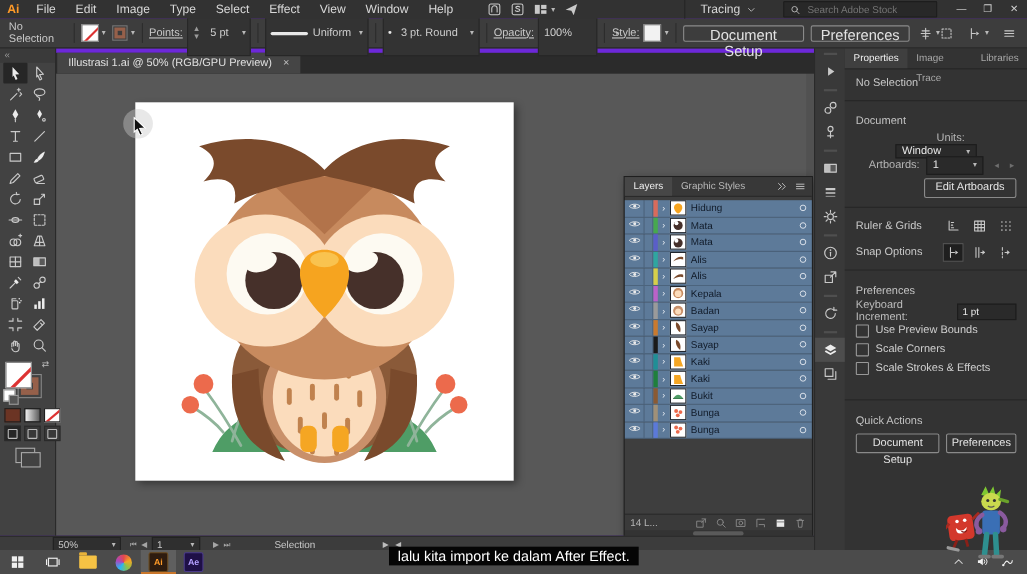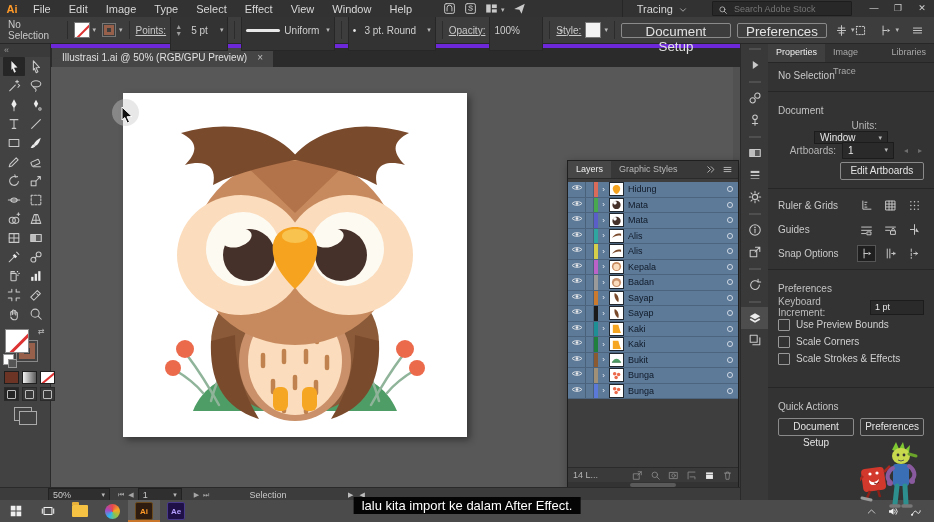--- a/index.html
+++ b/index.html
@@ -1070,44 +1070,20 @@
                 <circle cx="12.5" cy="8" r=".9"></circle>
                 <circle cx="3.5" cy="12.5" r=".9"></circle>
                 <circle cx="8" cy="12.5" r=".9"></circle>
                 <circle cx="12.5" cy="12.5" r=".9"></circle>
               </g>
             </svg>
           </span>
         </span>
     </div>
     <div class="pp-row" style="height:20px;margin-top:4px;">
-      <span style="flex:1;">Guides</span>
-      <span id="gd-icons" style="display:flex;gap:5px;">
-          <span class="pp-iconbtn">
-            <svg class="ic " width="13" height="13" viewBox="0 0 16 16">
-              <path d="M2 5h12M2 9h12M2 13h5" class="s"></path>
-              <rect x="9" y="11" width="4.5" height="3.5" class="s"></rect>
-            </svg>
-          </span>
-          <span class="pp-iconbtn">
-            <svg class="ic " width="13" height="13" viewBox="0 0 16 16">
-              <path d="M2 5h12M2 9h5" class="s"></path>
-              <rect x="8.5" y="9.5" width="5.5" height="4.5" class="s"></rect>
-              <path d="M9.8 9.5V8a1.4 1.4 0 0 1 2.8 0v1.5" class="s"></path>
-            </svg>
-          </span>
-          <span class="pp-iconbtn">
-            <svg class="ic " width="13" height="13" viewBox="0 0 16 16">
-              <path d="M8 2v12M3 8h4" class="s"></path>
-              <path d="M10 6l3.5 5.5-4.5-1z" fill="#c9c9c9"></path>
-            </svg>
-          </span>
-        </span>
-    </div>
-    <div class="pp-row" style="height:20px;margin-top:4px;">
       <span style="flex:1;">Snap Options</span>
       <span id="sn-icons" style="display:flex;gap:5px;">
           <span class="pp-iconbtn active">
             <svg class="ic " width="13" height="13" viewBox="0 0 16 16">
               <path d="M5 2.5v11M5 8h4.5" class="s"></path>
               <path d="M10.5 5.8v4.4l3.2-2.2z" fill="#c9c9c9"></path>
             </svg>
           </span>
           <span class="pp-iconbtn">
             <svg class="ic " width="13" height="13" viewBox="0 0 16 16">

